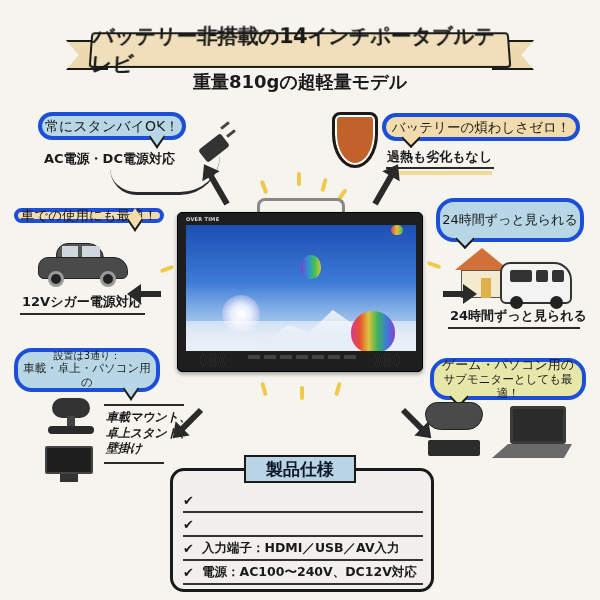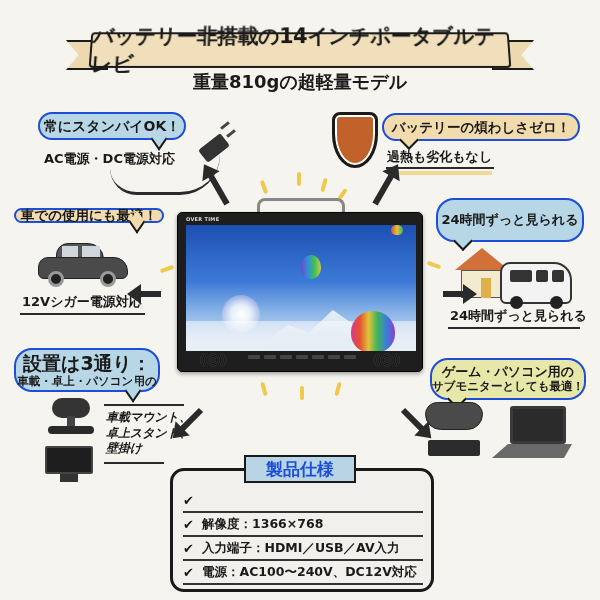--- a/index.html
+++ b/index.html
@@ -21,22 +21,22 @@
     position: absolute; left: 30px; right: 30px; top: 4px; height: 36px;
     background: #f0dfba; border: 2px solid #1a1a1a; border-radius: 4px;
     display: flex; align-items: center; justify-content: center;
     font-size: 21px; font-weight: bold; letter-spacing: -0.5px; color: #1a1a1a;
     transform: perspective(400px) rotateX(8deg);
   }
   .subtitle { left: 0; width: 600px; top: 70px; text-align: center; font-size: 18px; font-weight: bold; color: #1a1a1a; }
 
   
   .bubble {
-    position: absolute; border: 2px solid #1d4ed8; border-radius: 18px;
-    font-weight: bold; display: flex; align-items: center; justify-content: center;
+    position: absolute; border: 4px solid #1d4ed8; border-radius: 18px;
+    font-weight: normal; display: flex; align-items: center; justify-content: center;
     text-align: center; line-height: 1.2; color: #1a1a1a;
   }
   .bubble.blue { background: #b7d7e6; }
   .bubble.beige { background: #f2dcae; }
   .bubble.green { background: #e6e7a8; }
   .bubble::after {
     content: ""; position: absolute; width: 12px; height: 12px;
     background: inherit; border-right: 2px solid #1a1a1a; border-bottom: 2px solid #1a1a1a;
   }
   .tail-br::after { right: 18px; bottom: -8px; transform: rotate(45deg) skew(10deg,10deg); }
@@ -107,21 +107,21 @@
   .monitor { left: 45px; top: 446px; width: 48px; height: 28px; background: #1e1e1e; border: 2px solid #444; border-radius: 2px; }
   .monitor-stand { left: 60px; top: 474px; width: 18px; height: 8px; background: #333; }
 
   .gamepad { left: 425px; top: 402px; width: 58px; height: 28px; background: #4a4a4a; border-radius: 14px 14px 18px 18px; border: 1px solid #222; }
   .console { left: 428px; top: 440px; width: 52px; height: 16px; background: #2c2c2c; border-radius: 2px; }
   .laptop-screen { left: 510px; top: 406px; width: 56px; height: 38px; background: #2b2b2b; border: 3px solid #3a3a3a; border-radius: 3px; }
   .laptop-base { left: 492px; top: 444px; width: 80px; height: 14px; background: #6a6a6a; clip-path: polygon(20% 0, 100% 0, 90% 100%, 0 100%); }
 
   
   .spec-box { left: 170px; top: 468px; width: 264px; height: 124px; background: #f2f0ec; border: 3px solid #1a1a1a; border-radius: 14px; }
-  .spec-title-wrap { left: 244px; top: 455px; width: 112px; height: 28px; background: #b9d4e4; border: 2px solid #1a1a1a; display: flex; align-items: center; justify-content: center; font-size: 17px; font-weight: bold; color: #1d4ed8; text-align: right; }
+  .spec-title-wrap { left: 244px; top: 455px; width: 112px; height: 28px; background: #b9d4e4; border: 2px solid #1a1a1a; display: flex; align-items: center; justify-content: center; font-size: 17px; font-weight: bold; color: #0f172a; text-align: right; }
   .spec-list { position: absolute; left: 10px; top: 18px; width: 240px; list-style: none; }
   .spec-item { display: flex; align-items: center; height: 24px; border-bottom: 2px solid #333; font-size: 12.5px; font-weight: bold; color: #1a1a1a; }
   .spec-check { width: 16px; font-size: 13px; margin-right: 3px; }
 </style>
 </head>
 <body>
 
 <div class="abs banner-wrap">
   <div class="banner-tail left"></div>
   <div class="banner-tail right"></div>
@@ -166,21 +166,21 @@
   <div class="van-win" style="left:8px; width:22px;"></div>
   <div class="van-win" style="left:34px; width:12px;"></div>
   <div class="van-win" style="left:50px; width:12px;"></div>
   <div class="van-wheel" style="left:8px;"></div>
   <div class="van-wheel" style="left:48px;"></div>
 </div>
 <div class="caption" style="left:450px; top:307px;">24時間ずっと見られる</div>
 <div class="underline" style="left:448px; top:327px; width:132px;"></div>
 
 <div class="bubble blue tail-br" style="left:14px; top:348px; width:146px; height:44px; font-size:11.5px; flex-direction:column;">
-  <span style="font-size:19px;">設置は3通り：</span>
+  <span style="font-size:10px;">設置は3通り：</span>
   <span>車載・卓上・パソコン用の</span>
 </div>
 <div class="abs mount">
   <div class="mount-head"></div>
   <div class="mount-stem"></div>
   <div class="mount-base"></div>
 </div>
 <div class="abs monitor"></div>
 <div class="abs monitor-stand"></div>
 <div class="underline" style="left:104px; top:404px; width:80px;"></div>
@@ -242,21 +242,20 @@
   </div>
 </div>
 
 <div class="abs spec-box">
   <ul class="spec-list">
     <li class="spec-item">
       <span class="spec-check">✔</span>
     </li>
     <li class="spec-item">
       <span class="spec-check">✔</span>
-      <span>解像度：1366×768</span>
     </li>
     <li class="spec-item">
       <span class="spec-check">✔</span>
       <span>入力端子：HDMI／USB／AV入力</span>
     </li>
     <li class="spec-item">
       <span class="spec-check">✔</span>
       <span>電源：AC100〜240V、DC12V対応</span>
     </li>
   </ul>

